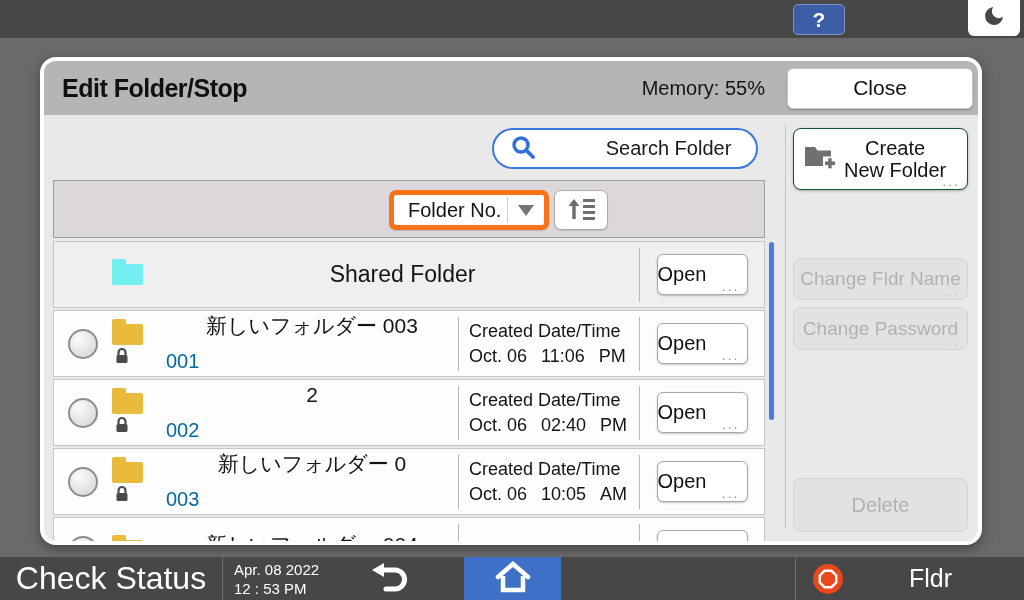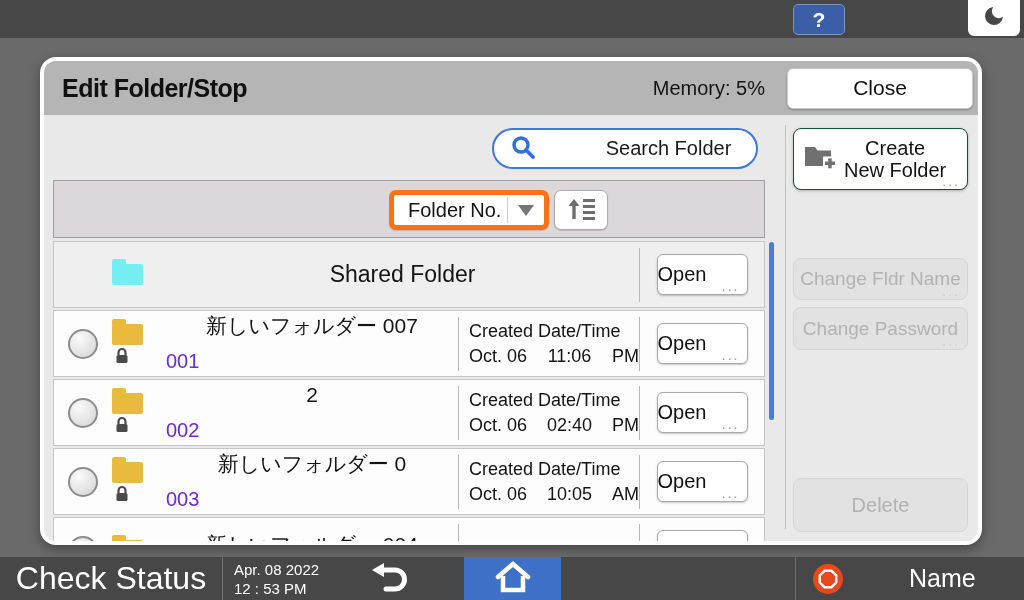--- a/index.html
+++ b/index.html
@@ -55,24 +55,24 @@
     background:radial-gradient(circle at 35% 30%, #fbfbfb, #d2d2d2); }
   .icon-col { width:46px; display:flex; flex-direction:column; align-items:flex-start; }
   .folder-ic { width:31px; height:21px; background:var(--folder_yellow,#e8bb3d); border-radius:2px; position:relative; }
   .folder-ic::before { content:""; position:absolute; top:-5px; left:0; width:14px; height:6px;
     background:inherit; border-radius:2px 2px 0 0; }
   .folder-ic.cyan { background:var(--folder_cyan,#73eef1); }
   .lock { margin:2px 0 0 2px; line-height:0; }
   .name-col { flex:1; padding-left:8px; overflow:hidden; }
   .fname { font-size:21px; color:#141414; line-height:1.25; white-space:nowrap;text-align:center; }
   .fname.big { font-size:23px; }
-  .fnum { font-size:20px; color:#6d28d9; line-height:1.25;margin-top:10px; }
+  .fnum { font-size:20px; color:#0369a1; line-height:1.25;margin-top:10px; }
   .col-div { width:1px; height:54px; background:#b9b9b9; }
   .date-col { width:180px; padding-left:10px; font-size:18px; color:#141414; line-height:1.35; }
-  .date-line { display:flex; gap:14px;justify-content:space-between; }
+  .date-line { display:flex; gap:14px; }
   .open-zone { width:124px; display:flex; justify-content:center; }
   .open-btn { width:91px; height:41px; background:#fff; border:1px solid #a8a8a8; border-radius:6px;
     position:relative; display:flex; align-items:center; 
     font-size:20px; color:#111; box-shadow:0 1px 2px rgba(0,0,0,.22); }
   .dots { position:absolute; right:7px; bottom:0px; font-size:14px; letter-spacing:2px; color:#9a9a9a; line-height:1.1; }
 
   
   .scroll-thumb { position:absolute; left:725px; top:127px; width:5px; height:178px;
     background:var(--scrollbar_blue,#4a7ce0); border-radius:3px; }
   .side-sep { position:absolute; left:741px; top:10px; bottom:12px; width:1px; background:#c2c2c2; }
@@ -114,21 +114,21 @@
         <svg width="24" height="24" viewBox="0 0 24 24">
             <path d="M21 12.79A9 9 0 1 1 11.21 3 7 7 0 0 0 21 12.79z" fill="#474747"></path>
           </svg>
       </span>
     </div>
   </div>
 
   <div class="dialog">
     <div class="dlg-header">
       <span class="dlg-title">Edit Folder/Stop</span>
-      <span class="memory">Memory: 5%</span>
+      <span class="memory">Memory: 55%</span>
       <button class="close-btn">Close</button>
     </div>
 
     <div class="dlg-body">
 
       <div class="search-pill">
         <span>
           <svg width="26" height="26" viewBox="0 0 26 26">
               <circle cx="11" cy="11" r="7" fill="none" stroke="#2f6fe0" stroke-width="3.4"></circle>
               <path d="M16.5 16.5 L23 23" stroke="#2f6fe0" stroke-width="3.8" stroke-linecap="round"></path>
@@ -185,21 +185,21 @@
           <div class="icon-col">
             <span class="folder-ic"></span>
             <span class="lock">
               <svg width="16" height="17" viewBox="0 0 16 17">
                   <path d="M4.5 8 V5.5 a3.5 3.5 0 0 1 7 0 V8" fill="none" stroke="#4a4a4a" stroke-width="2.2"></path>
                   <rect x="2.5" y="8" width="11" height="8" rx="1.5" fill="#4a4a4a"></rect>
                 </svg>
             </span>
           </div>
           <div class="name-col">
-            <div class="fname">新しいフォルダー 007</div>
+            <div class="fname">新しいフォルダー 003</div>
             <div class="fnum">001</div>
           </div>
           <span class="col-div"></span>
           <div class="date-col">
             <div>Created Date/Time</div>
             <div class="date-line">
               <span>Oct. 06</span>
               <span>11:06</span>
               <span>PM</span>
             </div>
@@ -370,16 +370,16 @@
           </svg>
       </span>
     </div>
     <div class="bb-sep s2"></div>
     <div class="stop-btn">
       <span class="stop-ic">
         <svg width="20" height="20" viewBox="0 0 20 20">
             <polygon points="6.5,1.8 13.5,1.8 18.2,6.5 18.2,13.5 13.5,18.2 6.5,18.2 1.8,13.5 1.8,6.5" fill="none" stroke="#fff" stroke-width="2.4"></polygon>
           </svg>
       </span>
-      <span class="stop-label">Name</span>
+      <span class="stop-label">Fldr</span>
     </div>
   </div>
 </div>
 
 </body></html>

